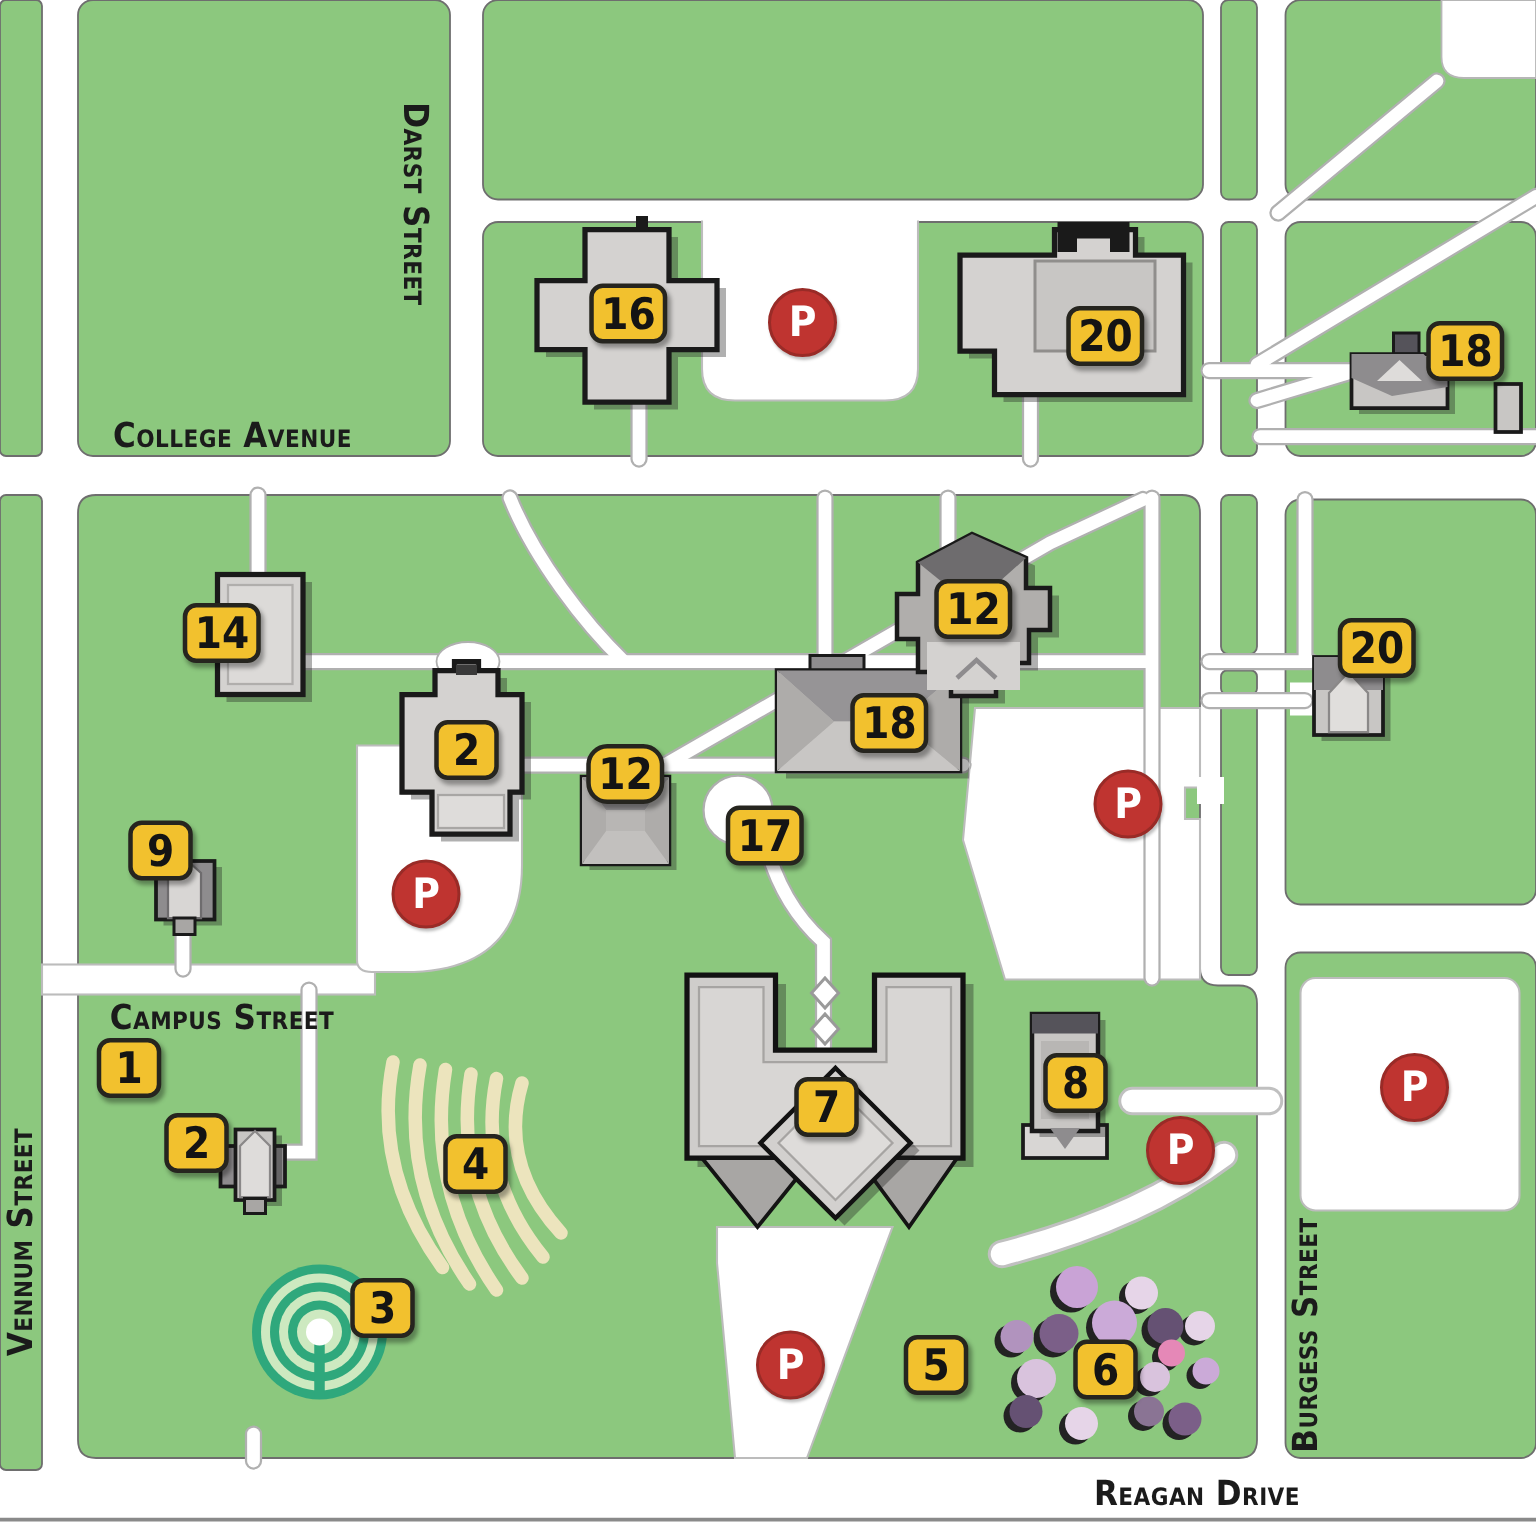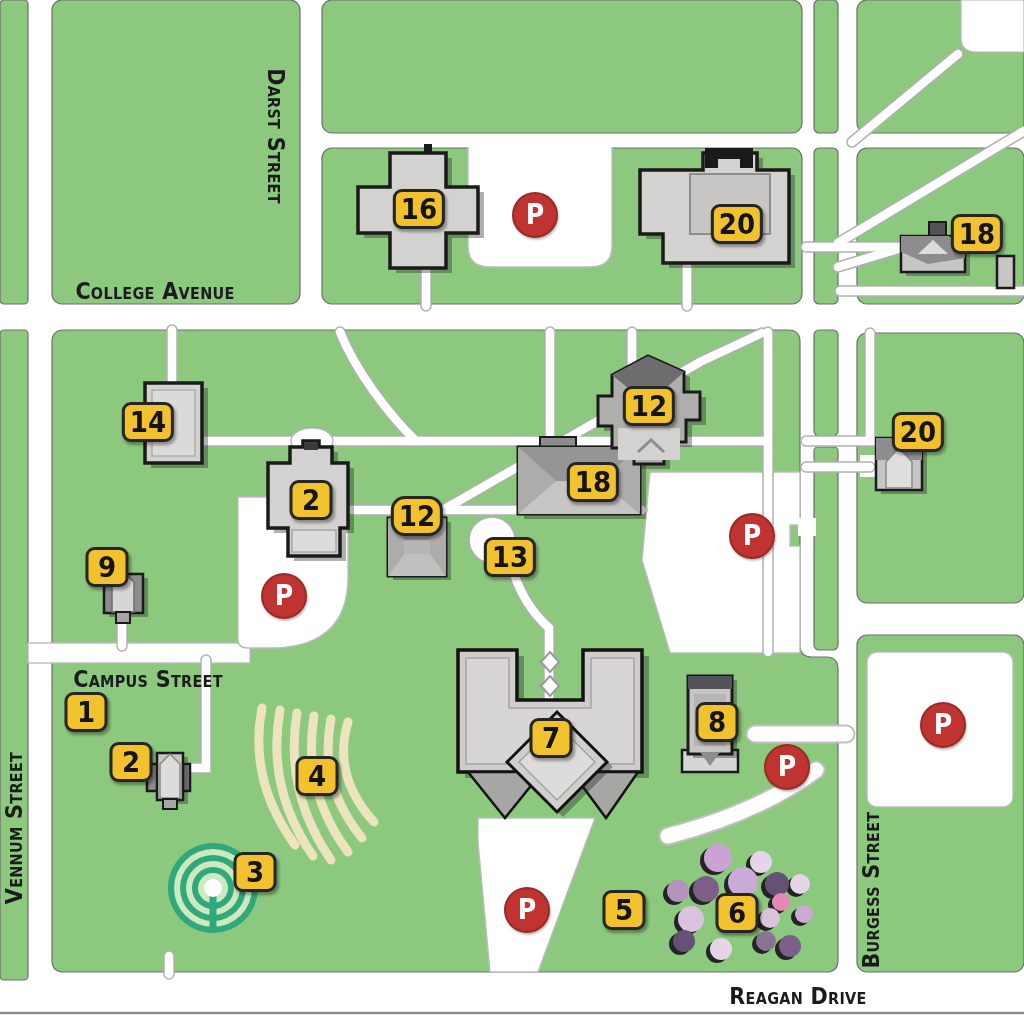--- a/index.html
+++ b/index.html
@@ -336,21 +336,21 @@
   <div class="bm" style="left:255px;top:872px;">3</div>
   <div class="bm" style="left:317px;top:776px;">4</div>
   <div class="bm" style="left:624px;top:910px;">5</div>
   <div class="bm" style="left:737px;top:913px;">6</div>
   <div class="bm" style="left:551px;top:738px;">7</div>
   <div class="bm" style="left:717px;top:722px;">8</div>
   <div class="bm" style="left:107px;top:567px;">9</div>
   <div class="bm" style="left:148px;top:422px;">14</div>
   <div class="bm" style="left:311px;top:500px;">2</div>
   <div class="bm" style="left:417px;top:516px;border-radius:14px;">12</div>
-  <div class="bm" style="left:510px;top:557px;">13</div>
+  <div class="bm" style="left:510px;top:557px;">17</div>
   <div class="bm" style="left:593px;top:482px;">18</div>
   <div class="bm" style="left:649px;top:406px;">12</div>
   <div class="bm" style="left:419px;top:209px;">16</div>
   <div class="bm" style="left:737px;top:224px;">20</div>
   <div class="bm" style="left:977px;top:234px;">18</div>
   <div class="bm" style="left:918px;top:432px;">20</div>
 
   <div class="pm" style="left:535px;top:215px;">P</div>
   <div class="pm" style="left:284px;top:596px;">P</div>
   <div class="pm" style="left:752px;top:536px;">P</div>

